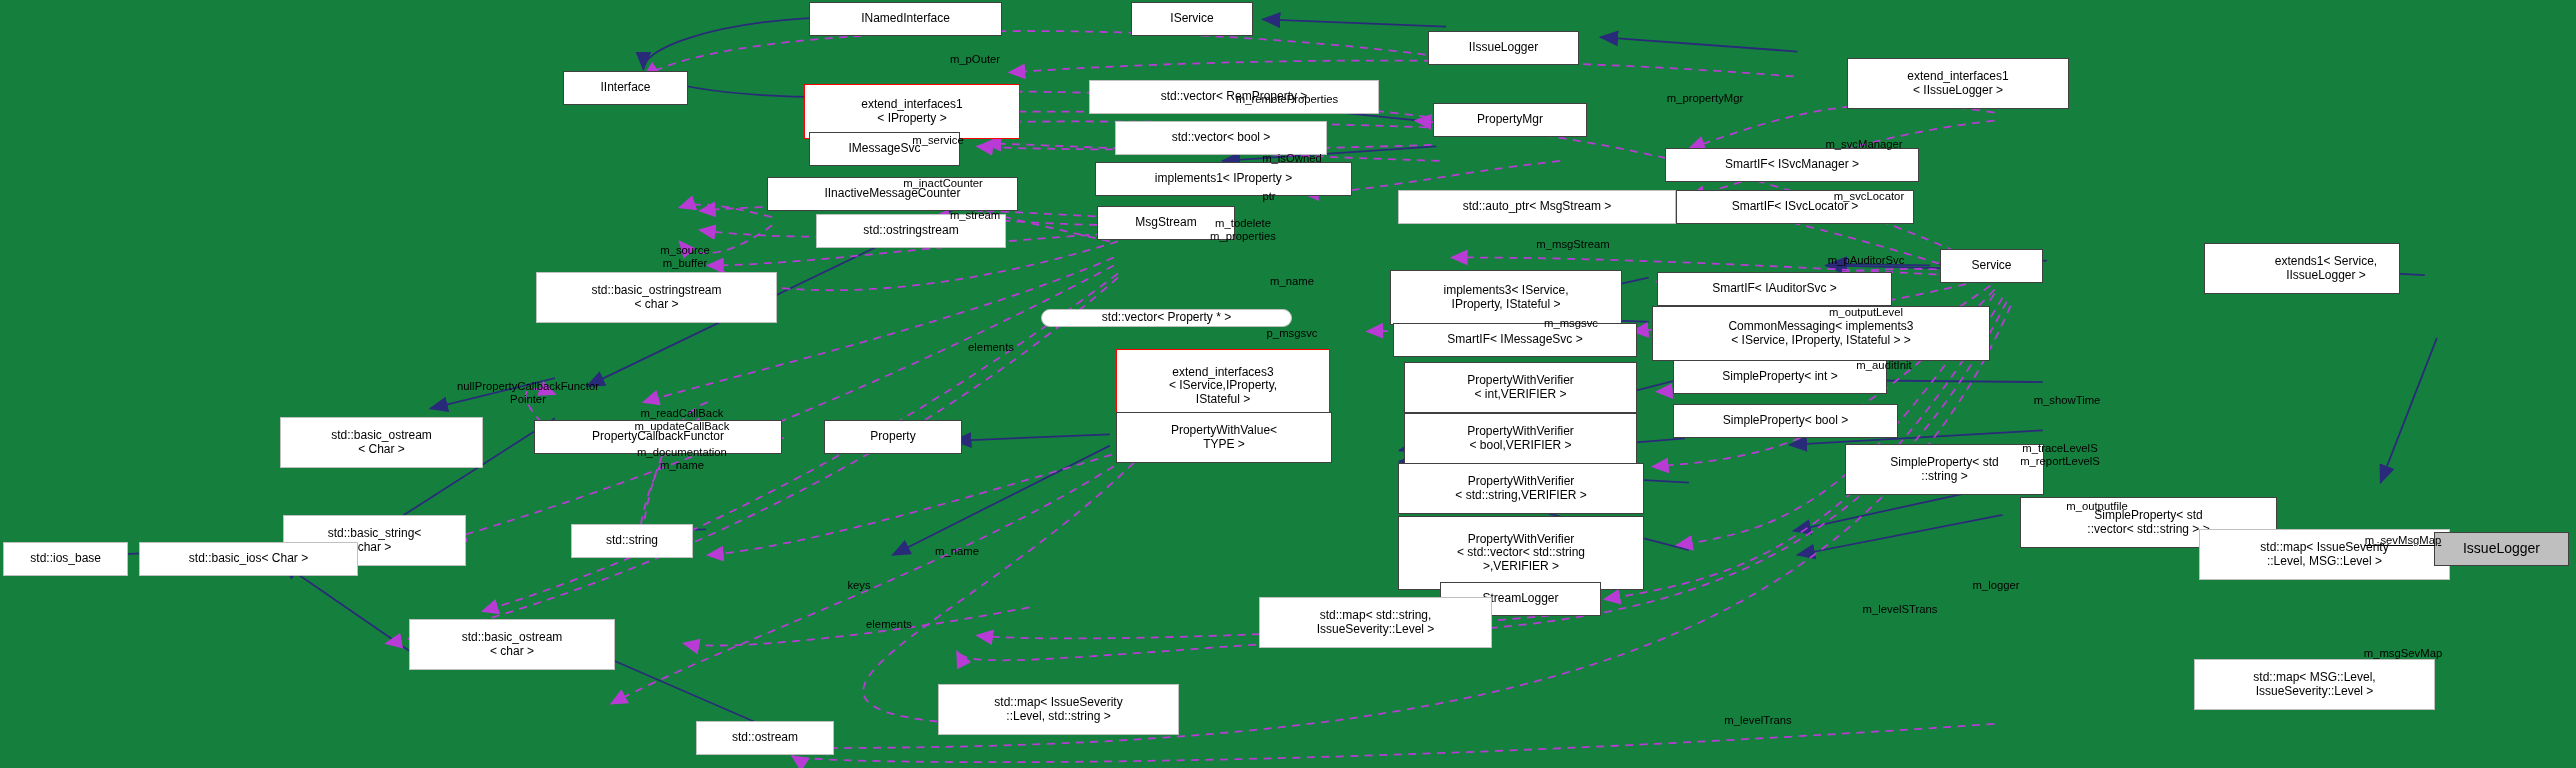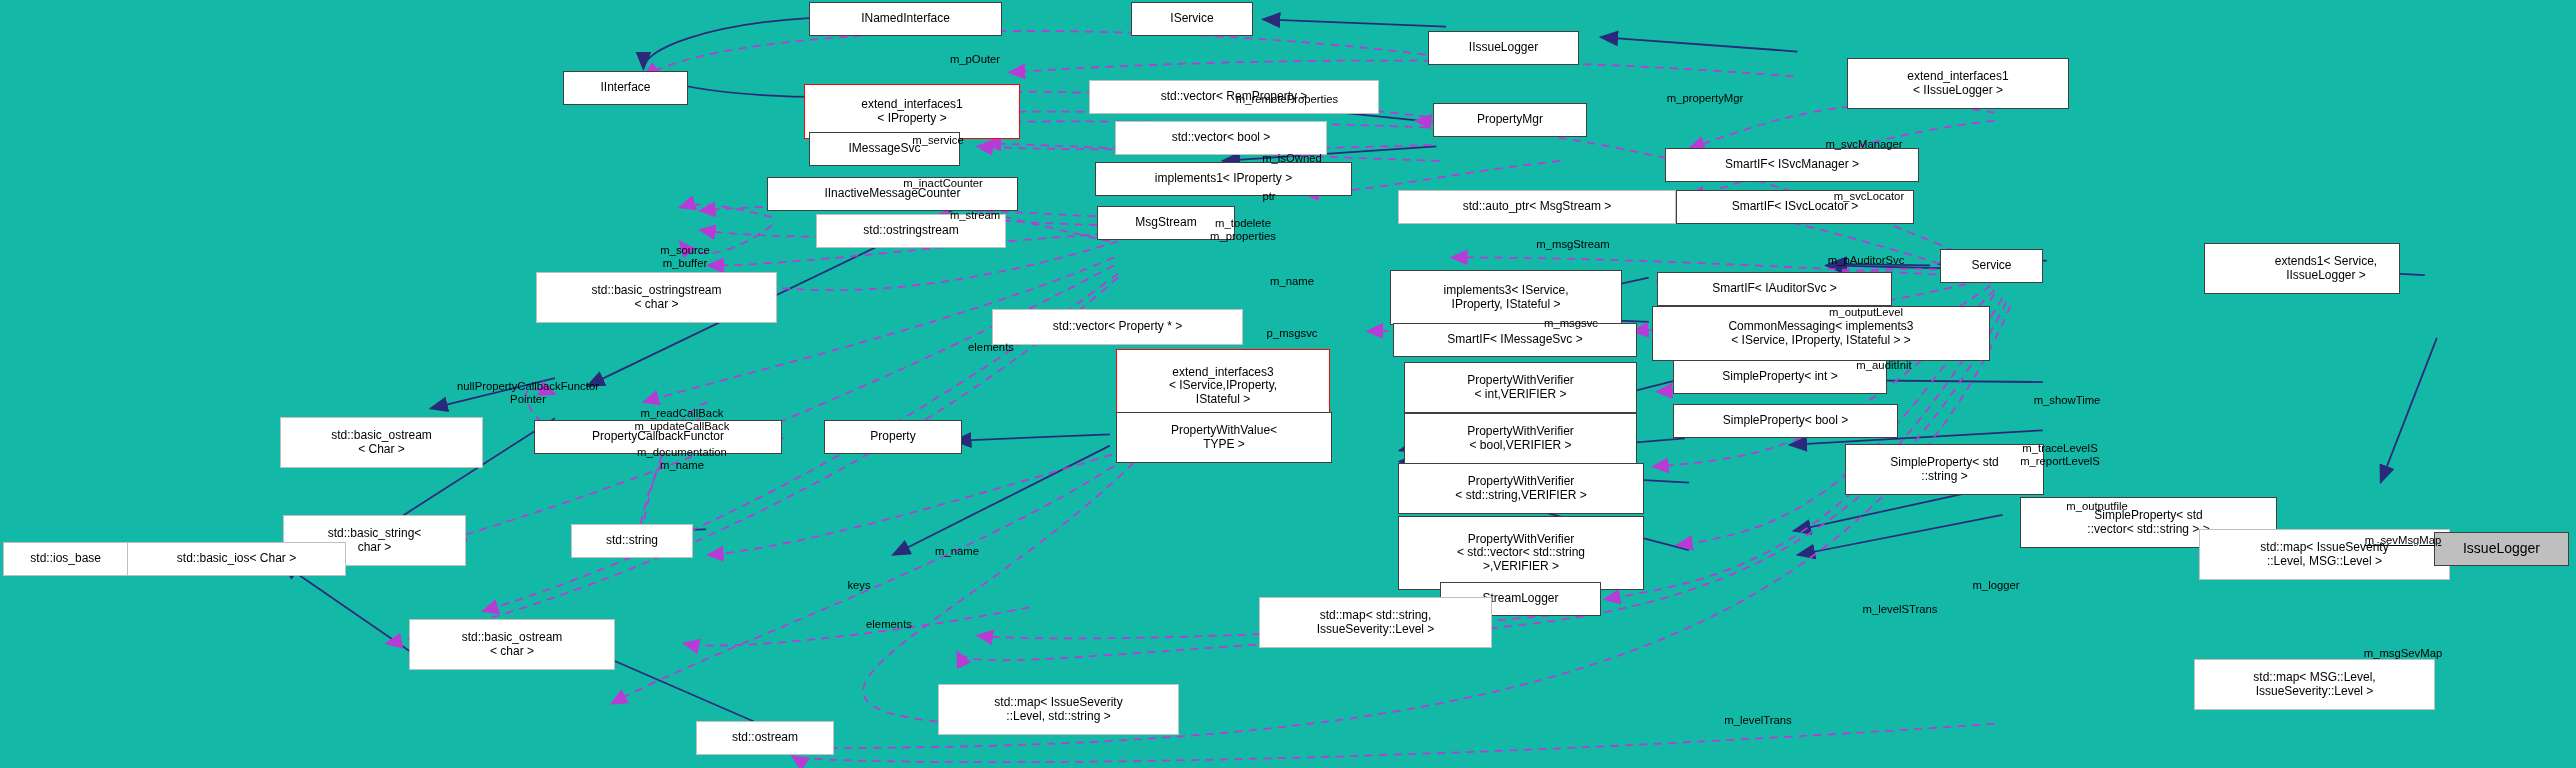--- a/index.html
+++ b/index.html
@@ -1,16 +1,16 @@
 <!DOCTYPE html>
 <html style="font-size:13px"><head>
 <meta charset="utf-8">
 <style>
   html,body{margin:0;padding:0;background:#ffffff;}
-  #canvas{position:relative;width:2576px;height:769px;background:#14b8a6;
+  #canvas{position:relative;width:2576px;height:769px;background:#15803d;
           font-family:"Liberation Sans","DejaVu Sans",sans-serif;overflow:hidden;}
   svg.edges{position:absolute;left:0;top:0;width:2576px;height:769px;pointer-events:none;}
   .node{position:absolute;box-sizing:border-box;display:flex;align-items:center;
         justify-content:center;text-align:center;line-height:1.12;
         background:#ffffff;white-space:pre;}
   
   .n-solid{border:1.6px solid #404040;color:#000000;font-size:12px;}
   
   .n-light{border:0.8px solid #c0c0c0;color:#000000;font-size:12px;}
   
@@ -142,21 +142,21 @@
 &lt; char &gt;</div>
       <div class="node n-solid" style="left: 1390px; top: 270px; width: 232px; height: 55px;">implements3&lt; IService,
 IProperty, IStateful &gt;</div>
       <div class="node n-solid" style="left: 1657px; top: 272px; width: 235px; height: 34px;">SmartIF&lt; IAuditorSvc &gt;</div>
       <div class="node n-solid" style="left: 1940px; top: 249px; width: 103px; height: 34px;">Service</div>
       <div class="node n-solid" style="left: 2204px; top: 243px; width: 196px; height: 51px; padding-left: 48px;">extends1&lt; Service,
 IIssueLogger &gt;</div>
       <div class="node n-solid" style="left: 1393px; top: 323px; width: 244px; height: 34px;">SmartIF&lt; IMessageSvc &gt;</div>
       <div class="node n-solid" style="left: 1652px; top: 306px; width: 338px; height: 55px;">CommonMessaging&lt; implements3
 &lt; IService, IProperty, IStateful &gt; &gt;</div>
-      <div class="node n-light" style="left: 992px; top: 309px; width: 251px; height: 36px;">std::vector&lt; Property * &gt;</div>
+      <div class="node n-light" style="left: 1041px; top: 309px; width: 251px; height: 18px; border-radius: 17px;">std::vector&lt; Property * &gt;</div>
       <div class="node n-solid" style="left: 1673px; top: 360px; width: 214px; height: 34px;">SimpleProperty&lt; int &gt;</div>
       <div class="node n-red" style="left: 1116px; top: 349px; width: 214px; height: 74px;">extend_interfaces3
 &lt; IService,IProperty,
 IStateful &gt;</div>
       <div class="node n-solid" style="left: 1404px; top: 362px; width: 233px; height: 51px;">PropertyWithVerifier
 &lt; int,VERIFIER &gt;</div>
       <div class="node n-solid" style="left: 1673px; top: 404px; width: 225px; height: 34px;">SimpleProperty&lt; bool &gt;</div>
       <div class="node n-light" style="left: 280px; top: 417px; width: 203px; height: 51px;">std::basic_ostream
 &lt; Char &gt;</div>
       <div class="node n-solid" style="left: 1404px; top: 413px; width: 233px; height: 51px;">PropertyWithVerifier
@@ -173,21 +173,21 @@
 char &gt;</div>
       <div class="node n-solid" style="left: 1398px; top: 516px; width: 246px; height: 74px;">PropertyWithVerifier
 &lt; std::vector&lt; std::string
 &gt;,VERIFIER &gt;</div>
       <div class="node n-solid" style="left: 2020px; top: 497px; width: 257px; height: 51px;">SimpleProperty&lt; std
 ::vector&lt; std::string &gt; &gt;</div>
       <div class="node n-light" style="left: 2199px; top: 529px; width: 251px; height: 51px;">std::map&lt; IssueSeverity
 ::Level, MSG::Level &gt;</div>
       <div class="node n-light" style="left: 571px; top: 524px; width: 122px; height: 34px;">std::string</div>
       <div class="node n-light" style="left: 3.2px; top: 542px; width: 125px; height: 34px;">std::ios_base</div>
-      <div class="node n-light" style="left: 127px; top: 542px; width: 219px; height: 34px;">std::basic_ios&lt; Char &gt;</div>
+      <div class="node n-light" style="left: 139px; top: 542px; width: 219px; height: 34px;">std::basic_ios&lt; Char &gt;</div>
       <div class="node n-focus" style="left: 2434px; top: 532px; width: 135px; height: 34px;">IssueLogger</div>
       <div class="node n-solid" style="left: 1440px; top: 582px; width: 161px; height: 34px;">StreamLogger</div>
       <div class="node n-light" style="left: 1259px; top: 597px; width: 233px; height: 51px;">std::map&lt; std::string,
 IssueSeverity::Level &gt;</div>
       <div class="node n-light" style="left: 409px; top: 619px; width: 206px; height: 51px;">std::basic_ostream
 &lt; char &gt;</div>
       <div class="node n-light" style="left: 2194px; top: 659px; width: 241px; height: 51px;">std::map&lt; MSG::Level,
 IssueSeverity::Level &gt;</div>
       <div class="node n-light" style="left: 938px; top: 684px; width: 241px; height: 51px;">std::map&lt; IssueSeverity
 ::Level, std::string &gt;</div>

